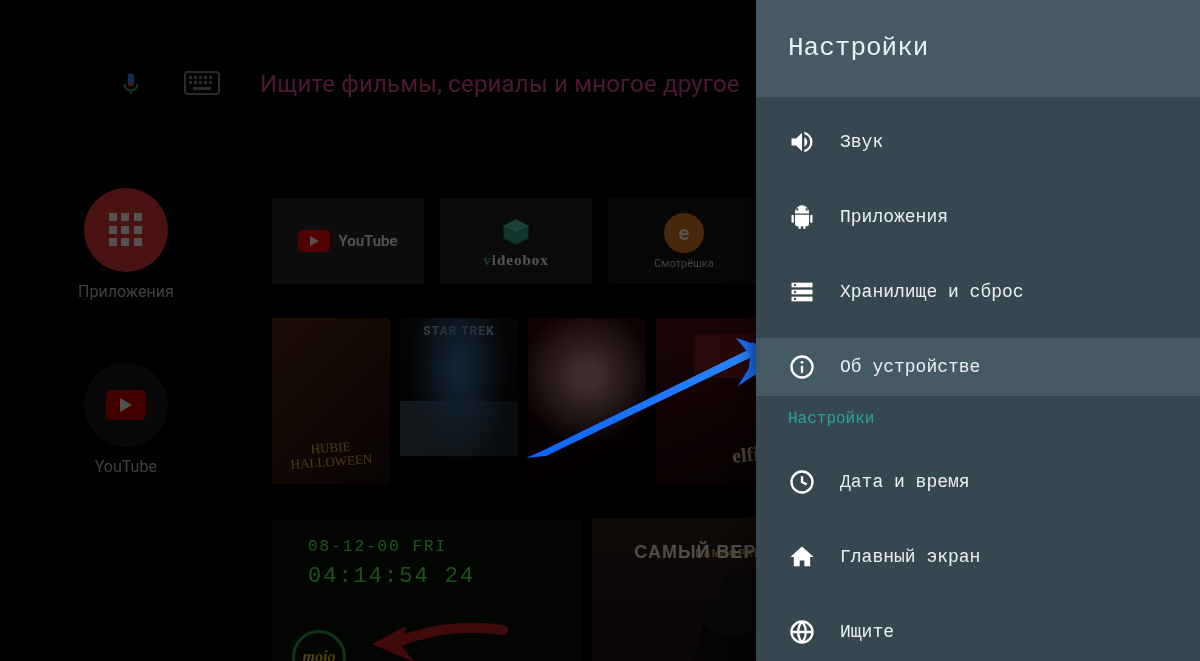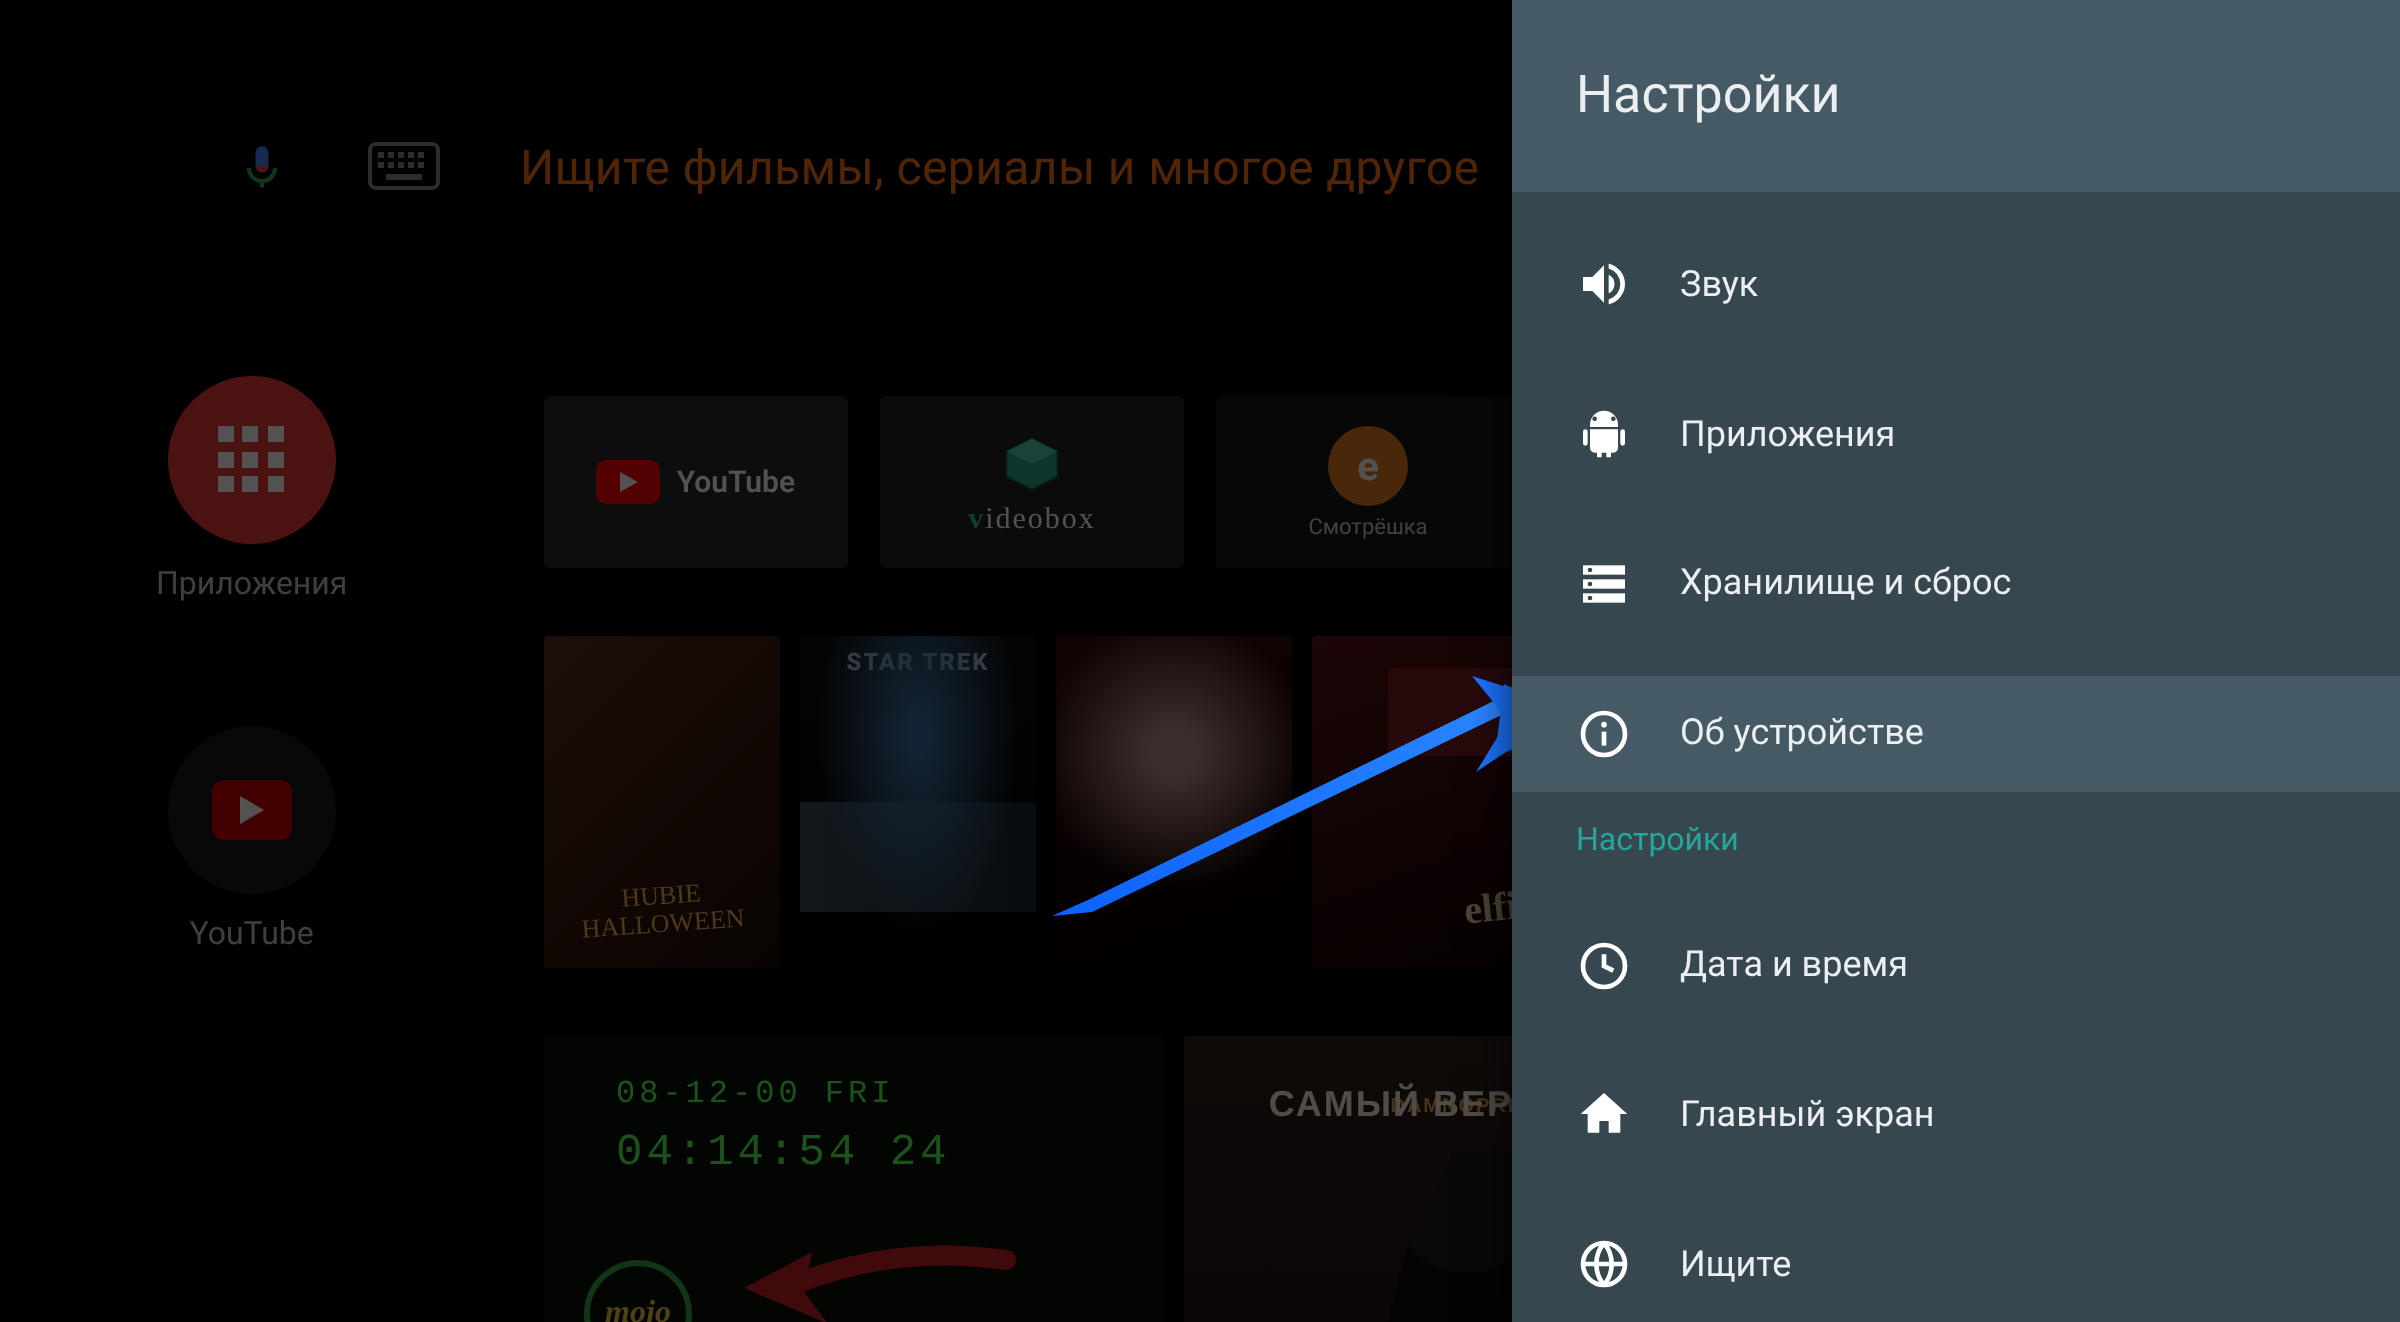--- a/index.html
+++ b/index.html
@@ -7,21 +7,21 @@
   .screen { position: relative; width: 1200px; height: 661px; background: #000; }
 
   
   .dim-layer { position: absolute; inset: 0; width: 1200px; height: 661px; }
   .dim-overlay { position:absolute; inset:0; background:#000; opacity:0.68; pointer-events:none; }
 
   
   .search-row { position:absolute; top:70px; left:118px; width:660px; display:flex; align-items:center; gap:40px; }
   .mic-icon { width:26px; height:26px; }
   .kbd-icon { width:36px; height:26px; }
-  .search-text { color:#f97316; font-size:24px; font-weight:400; letter-spacing:0.2px; }
+  .search-text { color:#ec4899; font-size:24px; font-weight:400; letter-spacing:0.2px; }
 
   
   .rail { position:absolute; left:78px; top:188px; display:flex; flex-direction:column; gap:62px; align-items:center; }
   .rail-item { display:flex; flex-direction:column; align-items:center; gap:10px; }
   .rail-bubble { width:84px; height:84px; border-radius:50%; display:flex; align-items:center; justify-content:center; }
   .rail-label { color:#bfc4c8; font-size:16px; text-align:center; }
   .bubble-apps  { background:#e53935; }
   .bubble-vb    { background:#1aa9a0; }
   .bubble-yt    { background:#1b1b1b; }
   .grid9 { width:34px; height:34px; display:grid; grid-template-columns:repeat(3,1fr); grid-template-rows:repeat(3,1fr); gap:4px; }
@@ -31,21 +31,21 @@
   .yt-play .tri { width:0;height:0;border-left:12px solid #fff;border-top:7px solid transparent;border-bottom:7px solid transparent; }
 
   
   .cards-row { position:absolute; left:272px; top:198px; display:flex; gap:16px; }
   .card { width:152px; height:86px; border-radius:3px; display:flex; align-items:center; justify-content:center; color:#fff; font-weight:600; font-size:15px; }
   .card-youtube { background:#2b2b2b; display:flex; gap:8px; align-items:center; }
   .card-youtube .yt-badge { width:32px; height:22px; background:#ff0000; border-radius:5px; display:flex; align-items:center; justify-content:center; }
   .card-youtube .yt-badge .tri { width:0;height:0;border-left:9px solid #fff;border-top:5px solid transparent;border-bottom:5px solid transparent; }
   .card-videobox { background:#232323; flex-direction:column; gap:2px; }
   .card-videobox .vb-icon { width:36px; height:36px; }
-  .card-videobox .vb-text { font-family: "Comic Sans MS", cursive; font-weight:400; letter-spacing:1px;text-align:center; }
+  .card-videobox .vb-text { font-family: "Comic Sans MS", cursive; font-weight:700; letter-spacing:1px;text-align:center; }
   .card-videobox .vb-text b { color:#36c684; }
   .card-smot { background:#171717; flex-direction:column; gap:4px; }
   .card-smot .smot-badge { width:40px;height:40px;border-radius:50%;background:#e07b1f;display:flex;align-items:center;justify-content:center;color:#fff;font-size:20px;font-weight:700; }
   .card-smot .smot-label { font-size:11px; color:#c8c8c8; font-weight:400; }
   .card-blank { background:#1a2f3c; }
 
   
   .posters-row { position:absolute; left:272px; top:318px; display:flex; gap:10px; }
   .poster { width:118px; height:166px; background:#2a2a2a; border-radius:2px; overflow:hidden; position:relative; }
   .poster.p1 { background:linear-gradient(135deg,#5a2d1a,#1b0b06); }
@@ -68,21 +68,21 @@
   .wp1 .red-arrow{position:absolute;left:96px;bottom:28px;}
   .wp2 { background:linear-gradient(180deg,#34201d,#16100f); position:relative; }
   .wp2 .title{position:absolute;top:10px;left:0;right:0;text-align:center;color:#f7ede1;font:700 18px/20px Arial;letter-spacing:1px;}
   .wp2 .sub{position:absolute;top:30px;left:0;right:0;text-align:center;color:#d9a54a;font:700 10px Arial;letter-spacing:1px;}
   .wp2 .sil{position:absolute;bottom:0;left:30%;width:120px;height:120px;background:radial-gradient(circle at 40% 20%, #1a1a1a 30%, transparent 31%), #120c0c;clip-path:polygon(35% 0,65% 0,85% 40%,100% 100%,0 100%,15% 40%);}
 
   
   .anno-arrow { position:absolute; left:526px; top:338px; width:260px; height:120px; pointer-events:none; }
 
   
-  .panel { position:absolute; right:0; top:0; width:444px; height:661px; background:#37474f; color:#eceff1; box-shadow:-4px 0 18px rgba(0,0,0,0.5); display:flex; flex-direction:column; }
+  .panel { position:absolute; right:0; top:0; width:444px; height:661px; background:#37474f; color:#eceff1; box-shadow:-4px 0 18px rgba(0,0,0,0.5); display:flex; flex-direction:column;font-family:Liberation Mono, monospace; }
   .panel-header { height:100px; display:flex; align-items:center; padding-left:32px; background:#455a64; font-size:26px; font-weight:400; }
   .settings-item { height:60px; display:flex; align-items:center; gap:24px; padding-left:32px; font-size:18px; cursor:pointer;margin-top:17px; }
   .settings-item.selected { background:#455a64; }
   .settings-item .ic { width:28px; height:28px; display:flex; align-items:center; justify-content:center; flex:0 0 28px; }
   .section-label { padding:14px 32px 8px 32px; color:#26a69a; font-size:16px; }
   .settings-item svg { width:28px; height:28px; }
 </style>
 </head>
 <body>
 

